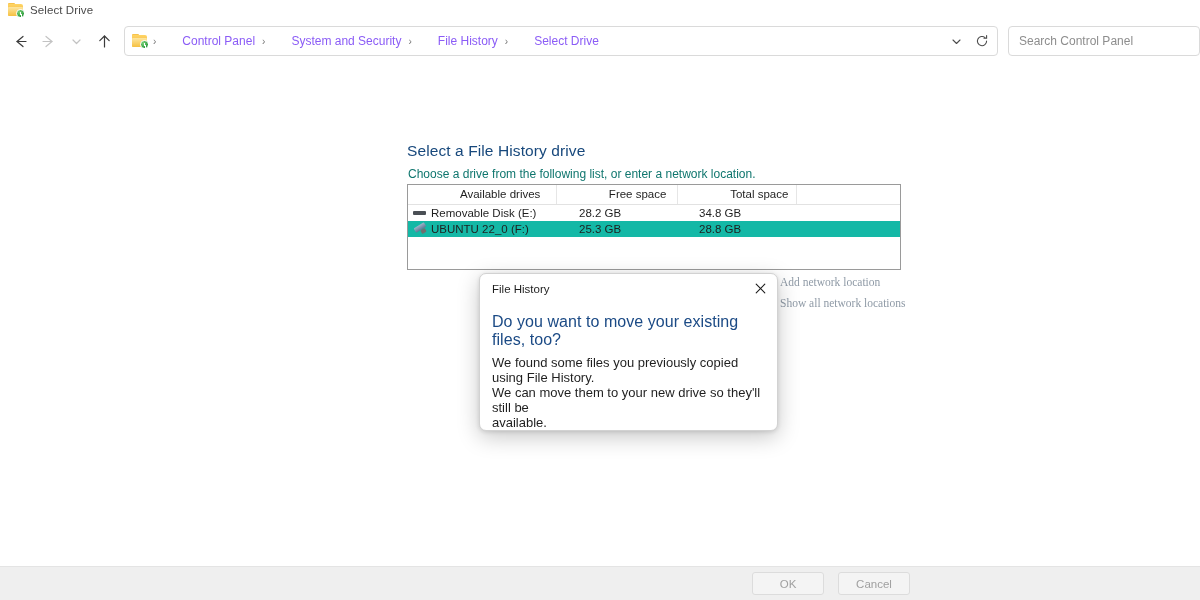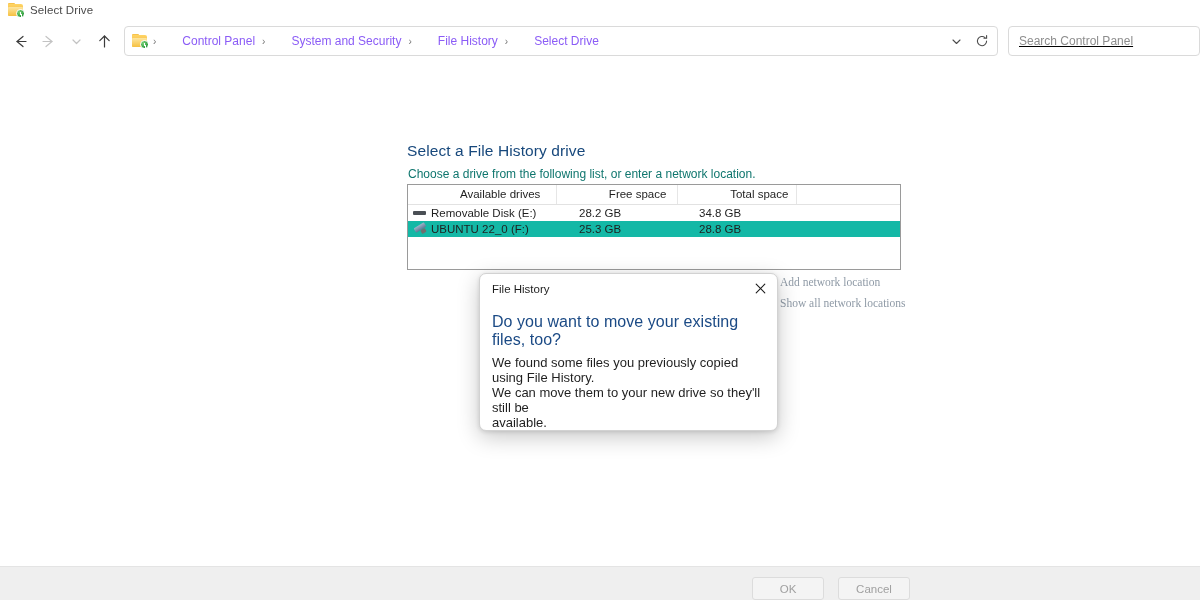--- a/index.html
+++ b/index.html
@@ -119,21 +119,20 @@
   }
   .searchbox {
     flex: 0 0 192px;
     height: 30px;
     margin-left: 10px;
     border: 1px solid #dadada;
     border-radius: 4px;
     background: #ffffff;
     display: flex; align-items: center;
     padding: 0 8px;
-    text-decoration: underline;
   }
   .searchbox input {
     border: 0; outline: 0; width: 100%;
     font-family: "Liberation Sans", sans-serif;
     font-size: 12px; color: #2b2b2b; background: transparent;
   }
   .searchbox input::placeholder { color: #8d8d8d; }
 
   
   .content { position: relative; height: 504px; background: #ffffff; }
@@ -208,21 +207,21 @@
   .net-link {
     display: block; font-size: 11.5px; color: #8f9aa6;
     margin-bottom: 9px; white-space: nowrap; text-decoration: none;
   }
 
   
   .footer {
     height: 34px;
     border-top: 1px solid #e4e4e4;
     background: #efefef;
-    display: flex; align-items: flex-end; justify-content: flex-end;
+    display: flex; align-items: center; justify-content: flex-end;
     padding-right: 290px;
   }
   .footbtn {
     width: 72px; height: 23px;
     margin-left: 14px;
     border: 1px solid #dcdcdc;
     background: #f4f4f4;
     border-radius: 3px;
     font-size: 11.5px; color: #a0a0a0;
     display: flex; align-items: center; justify-content: center;

